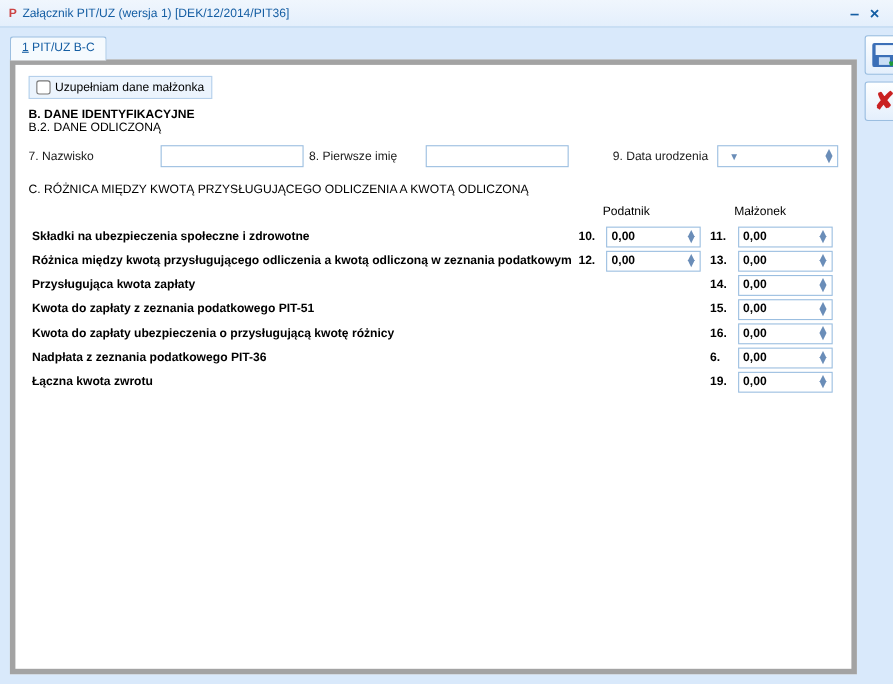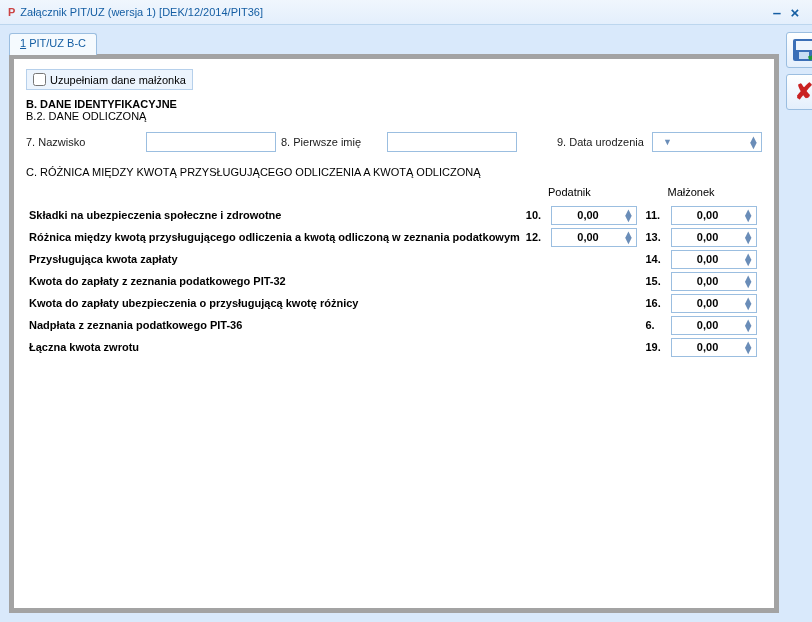--- a/index.html
+++ b/index.html
@@ -27,21 +27,21 @@
     .datefield .spin { margin-left:auto; display:flex; flex-direction:column; line-height:6px; font-size:7px; color:#6a8db8; }
     .sect-c { font-weight:normal; margin-top:10px; }
     .tablewrap { margin-top:8px; }
     .tablewrap table { width:100%; border-collapse:separate; border-spacing:0; }
     .tablewrap th { font-weight:normal; text-align:left; padding-bottom:6px; }
     .tablewrap td { padding:1px 3px; height:22px; white-space:nowrap;font-weight:bold; }
     .desc { width:auto; }
     .numlab { text-align:left; width:26px; padding-right:2px; }
     .numcell { width:95px; }
     .numin { width:86px; height:19px; border:1px solid #9bbee0; background:#fff; display:flex; align-items:center; padding:0 2px 0 4px; }
-    .numin .val { flex:1; text-align:center; padding-right:3px; }
+    .numin .val { flex:1; text-align:left; padding-right:3px; }
     .numin .spin { display:flex; flex-direction:column; line-height:6px; font-size:7px; color:#6a8db8; }
     .side { width:36px; display:flex; flex-direction:column; gap:6px; }
     .side-btn { width:36px; height:36px; border:1px solid #9bbee0; background:linear-gradient(to bottom,#feffff,#e4effc); border-radius:3px; display:flex; align-items:center; justify-content:center; cursor:pointer; }
     .disk { position:relative; width:22px; height:22px; }
     .disk .base { width:22px; height:22px; background:#3b6fb7; border-radius:2px; position:absolute; top:0; left:0; }
     .disk .label { position:absolute; top:2px; left:3px; width:16px; height:9px; background:#eef5fd; }
     .disk .shut { position:absolute; bottom:2px; left:6px; width:10px; height:7px; background:#c9def5; }
     .disk .chk { position:absolute; right:-3px; bottom:-3px; color:#1e9b3a; font-size:13px; font-weight:bold; }
     .xmark { font-size:22px; font-weight:bold; color:#c92121; }
   </style>
@@ -159,21 +159,21 @@
                   <div class="numin">
                     <span class="val">0,00</span>
                     <span class="spin">
                       <span>▲</span>
                       <span>▼</span>
                     </span>
                   </div>
                 </td>
               </tr>
               <tr>
-                <td class="desc">Kwota do zapłaty z zeznania podatkowego PIT-32</td>
+                <td class="desc">Kwota do zapłaty z zeznania podatkowego PIT-51</td>
                 <td class="numlab"></td>
                 <td class="numcell"></td>
                 <td class="numlab">15.</td>
                 <td class="numcell">
                   <div class="numin">
                     <span class="val">0,00</span>
                     <span class="spin">
                       <span>▲</span>
                       <span>▼</span>
                     </span>

